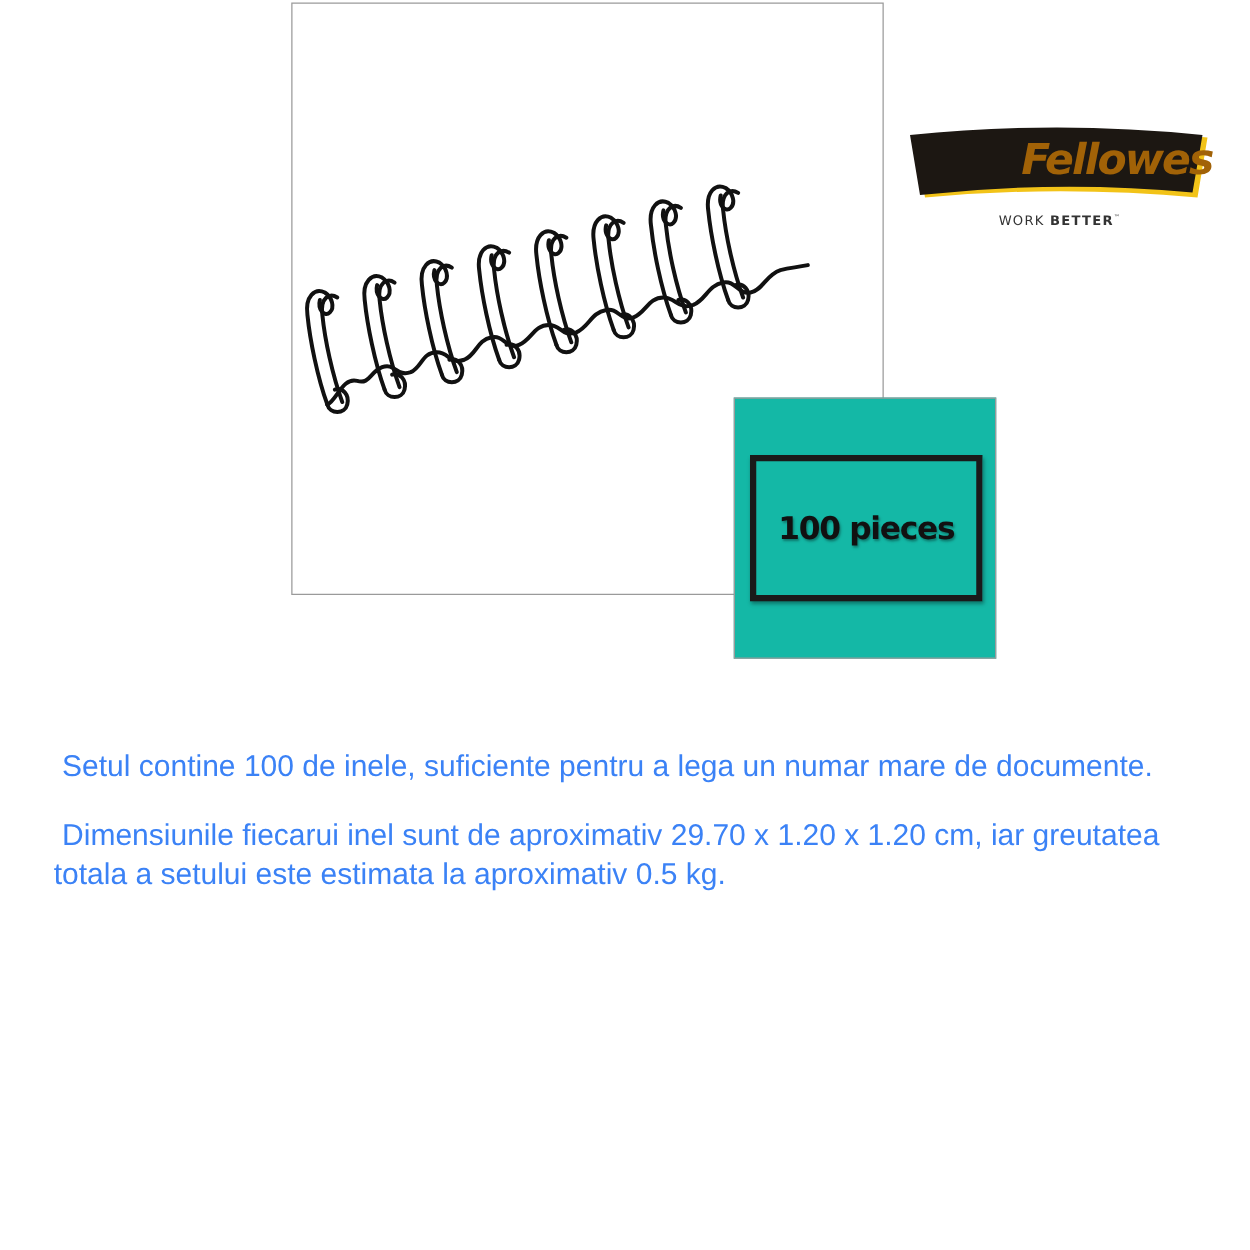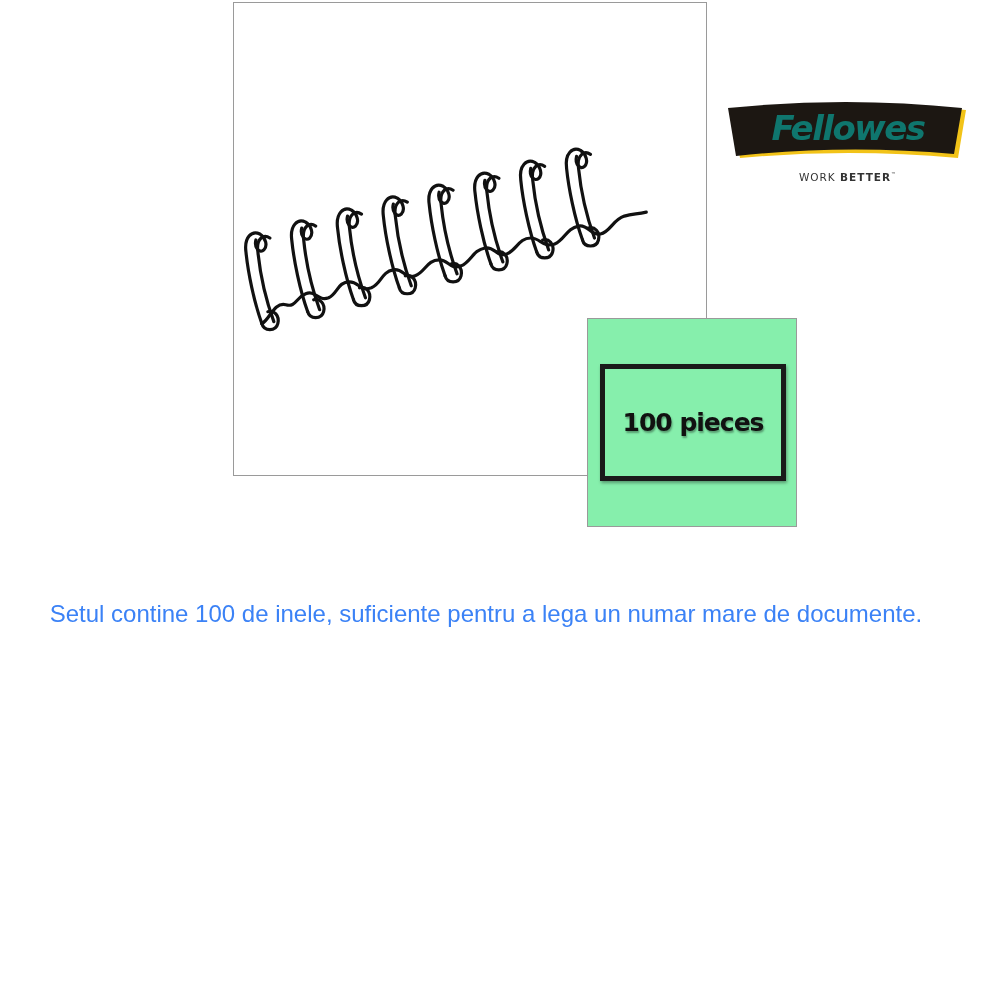--- a/index.html
+++ b/index.html
@@ -49,22 +49,22 @@
     .logo-badge svg {
       width: 100%;
       height: 100%;
       display: block;
     }
     .logo-wordmark {
       position: absolute;
       left: 0;
       top: 6px;
       width: 244px;
-      text-align: center;
-      color: #0f766e;
+      text-align: right;
+      color: #a16207;
       font-family: "DejaVu Sans", sans-serif;
       font-weight: bold;
       font-style: italic;
       font-size: 34px;
       letter-spacing: -1.5px;
       line-height: 44px;
     }
     .logo-tagline {
       position: absolute;
       left: 0;
@@ -83,21 +83,21 @@
       font-size: 5px;
       vertical-align: 5px;
     }
     .inset-image {
       position: absolute;
       left: 587px;
       top: 318px;
       width: 210px;
       height: 209px;
       border: 1px solid #9a9a9a;
-      background: #86efac;
+      background: #14b8a6;
       box-sizing: border-box;
     }
     .pieces-box {
       position: absolute;
       left: 12px;
       top: 45px;
       width: 186px;
       height: 117px;
       border: 5px solid #1a1a1a;
       box-sizing: border-box;
@@ -194,13 +194,14 @@
 </div>
 
 <div class="inset-image">
   <div class="pieces-box">
     <span class="pieces-label">100 pieces</span>
   </div>
 </div>
 
 <div class="description">
   <p> Setul contine 100 de inele, suficiente pentru a lega un numar mare de documente.</p>
+  <p> Dimensiunile fiecarui inel sunt de aproximativ 29.70 x 1.20 x 1.20 cm, iar greutatea totala a setului este estimata la aproximativ 0.5 kg.</p>
 </div>
 
 </body></html>

